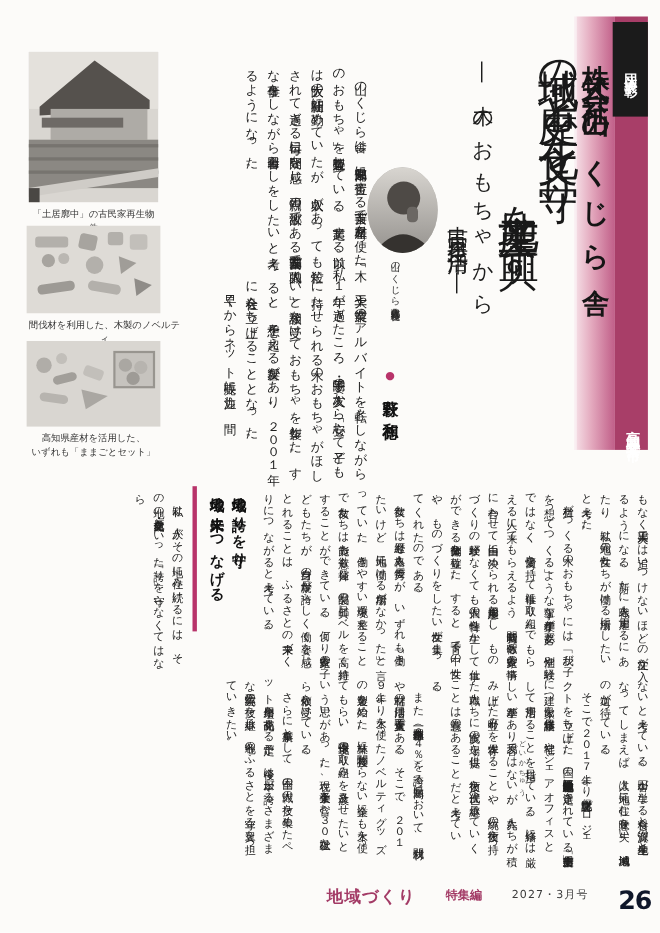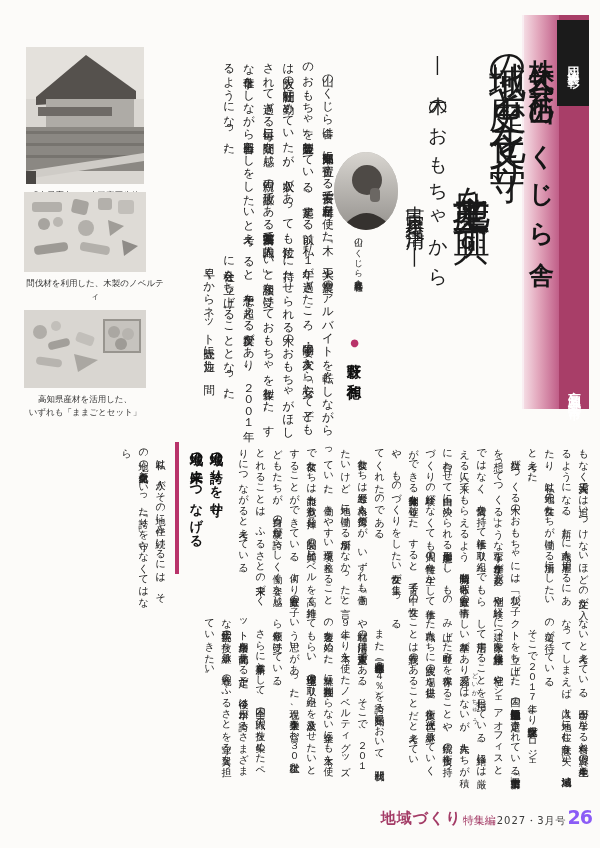--- a/index.html
+++ b/index.html
@@ -40,21 +40,21 @@
   .speaker-title{left:353px;top:232px;font-size:8.5px;letter-spacing:0.5px;color:#2a2a2a;}
   .speaker-name{left:344px;top:337px;}
   .speaker-name .dot{font-size:10px;color:#b8336a;letter-spacing:4px;}
   .speaker-name .name{font-size:14.5px;font-weight:bold;letter-spacing:2px;color:#111;}
 
   
   figure{margin:0;position:absolute;}
   figcaption{font-size:8.5px;color:#333;text-align:center;margin-top:5px;line-height:13px;
     font-family:"DejaVu Sans",sans-serif;}
   .fig1{left:26px;top:47px;width:118px;}
-  .fig2{left:24px;top:192px;width:142px;}
+  .fig2{left:24px;top:205px;width:142px;}
   .fig3{left:24px;top:310px;width:122px;}
   figure svg{display:block;}
 
   
   .band{position:absolute;writing-mode:vertical-rl;text-orientation:mixed;color:#202020;}
   .band-u{left:156px;width:181px;height:187px;font-size:11.5px;line-height:19.8px;}
   #band-u1{top:55px;}
   #band-u2{top:248px;}
   .band-l{left:10px;width:582px;height:162px;font-size:10px;line-height:17px;}
   #band-a{top:442px;}
@@ -62,26 +62,26 @@
 
   .sec-head{height:132px;margin:0 9px 0 6px;border-left:4px solid #b8336a;padding-left:7px;
     font-family:"DejaVu Sans",sans-serif;font-weight:bold;font-size:13px;line-height:20px;
     letter-spacing:1px;color:#111;}
   .sec-head span{display:block;}
 
   .furigana{position:absolute;left:470px;top:668px;writing-mode:vertical-rl;
     font-size:6.5px;letter-spacing:1.5px;color:#444;}
 
   
-  .footer{position:absolute;right:8px;top:806px;display:flex;align-items:flex-end;gap:1px;
+  .footer{position:absolute;right:8px;top:806px;display:flex;align-items:flex-start;gap:27px;
     font-family:"DejaVu Sans",sans-serif;}
   .footer .mag{font-size:15px;font-weight:bold;color:#a33b66;letter-spacing:1px;}
-  .footer .ed{font-size:11px;font-weight:normal;color:#a33b66;}
+  .footer .ed{font-size:11px;font-weight:bold;color:#a33b66;}
   .footer .issue{font-size:10px;color:#3a3a3a;letter-spacing:1px;}
-  .footer .pg{font-size:19px;font-weight:bold;color:#8b5cf6;letter-spacing:-1px;}
+  .footer .pg{font-size:23px;font-weight:bold;color:#0f172a;letter-spacing:-1px;}
 </style>
 </head>
 <body>
 
 <div class="page">
 
   <div class="bar-pink">
     <div class="company">株式会社山のくじら舎</div>
   </div>
   <div class="bar-crimson">

